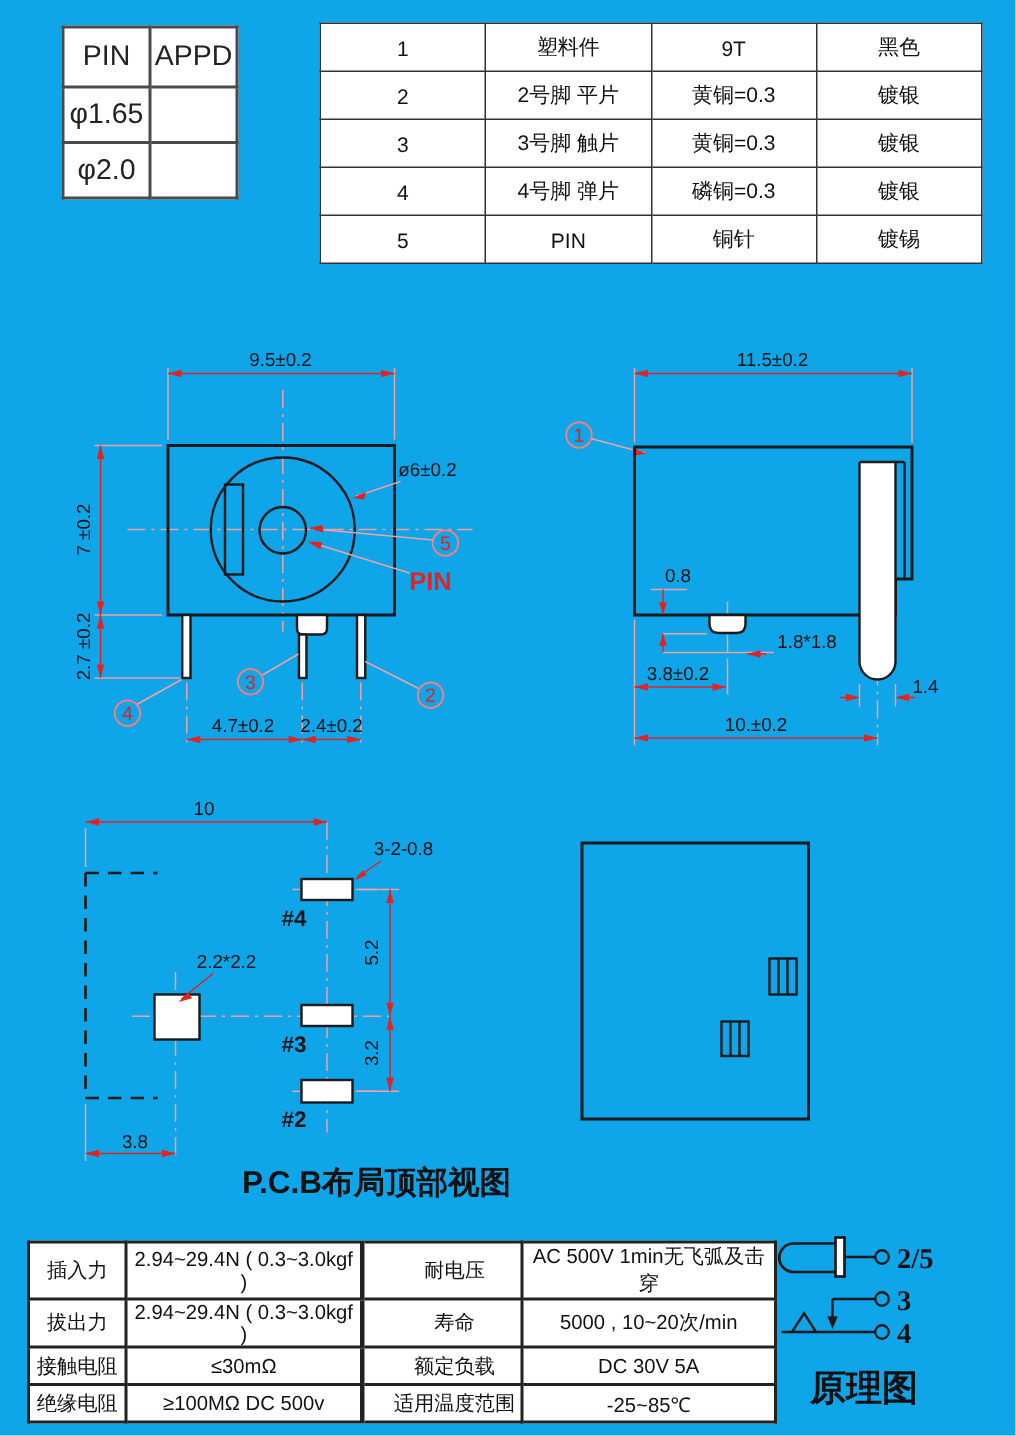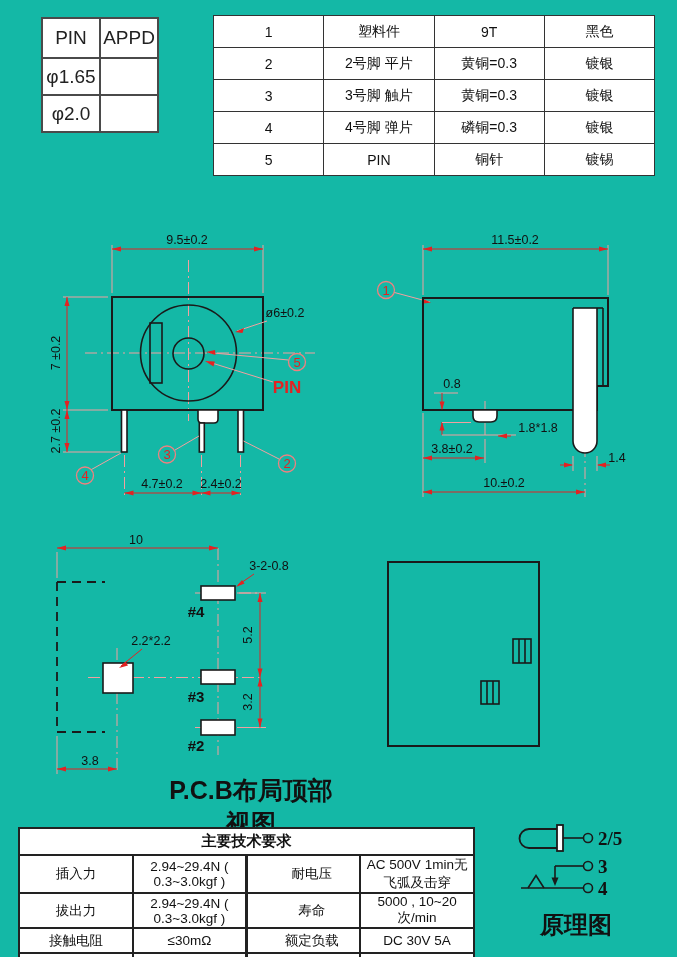--- a/index.html
+++ b/index.html
@@ -1,16 +1,16 @@
 <!DOCTYPE html>
 <html><head>
 <meta charset="utf-8">
 <style>
   html,body{margin:0;padding:0;background:#fff;}
-  .page{position:relative;width:677px;height:957px;background:#14b8a6;overflow:hidden;
+  .page{position:relative;width:677px;height:957px;background:#0ea5e9;overflow:hidden;
         font-family:"Liberation Sans",sans-serif;color:#111;}
   .abs{position:absolute;}
   table{border-collapse:collapse;table-layout:fixed;background:#fff;}
   
   .pin-table{left:41px;top:17px;width:112px;}
   .pin-table td,.pin-table th{border:2px solid #4a4a4a;text-align:center;vertical-align:middle;
         font-size:19px;font-weight:400;color:#222;padding:0;}
   
   .parts-table{left:213px;top:15px;width:442px;}
   .parts-table td,.parts-table th{border:1px solid #333;text-align:center;vertical-align:middle;
@@ -34,21 +34,21 @@
   .arb{fill:#1a1a1a;stroke:none;}
   svg text{font-family:"Liberation Sans",sans-serif;}
   .dt{font-size:12.5px;fill:#111;}
   .mid{text-anchor:middle;}
   .rt{fill:#e32222;font-weight:700;font-size:17px;}
   .balloon{stroke:#f08080;fill:none;stroke-width:1.3;}
   .bn{font-size:13px;fill:#e32222;text-anchor:middle;}
   .padlbl{font-size:15px;font-weight:600;fill:#111;text-anchor:middle;}
   .sch-t{font-family:"Liberation Serif",serif;font-size:19px;font-weight:700;fill:#111;}
   .caption{position:absolute;text-align:center;color:#111;font-weight:600;}
-  .pcb-caption{left:160px;top:774px;width:182px;font-size:25px;}
+  .pcb-caption{left:160px;top:774px;width:182px;font-size:21px;}
   .sch-caption{left:516px;top:909px;width:120px;font-size:24px;}
 </style>
 </head>
 <body>
 
 <div class="page">
 
   <table class="abs pin-table">
     <tbody>
         <tr style="height:40px">
@@ -310,23 +310,20 @@
     </g>
     <g>
       <rect class="bl" x="101" y="126" width="18" height="23"></rect>
       <line class="bl" x1="107" y1="126" x2="107" y2="149"></line>
       <line class="bl" x1="113" y1="126" x2="113" y2="149"></line>
     </g>
   </svg>
 
   <table class="abs spec-table">
     <tbody>
-        <tr>
-      <td class="title" colspan="4">主要技术要求</td>
-    </tr>
     <tr>
       <td style="width:59px">插入力</td>
       <td style="width:151px">2.94~29.4N ( 0.3~3.0kgf )</td>
       <td style="width:84px" class="thick">耐电压</td>
       <td style="width:163px">AC 500V 1min无飞弧及击穿</td>
     </tr>
     <tr>
       <td>拔出力</td>
       <td>2.94~29.4N ( 0.3~3.0kgf )</td>
       <td class="thick">寿命</td>

